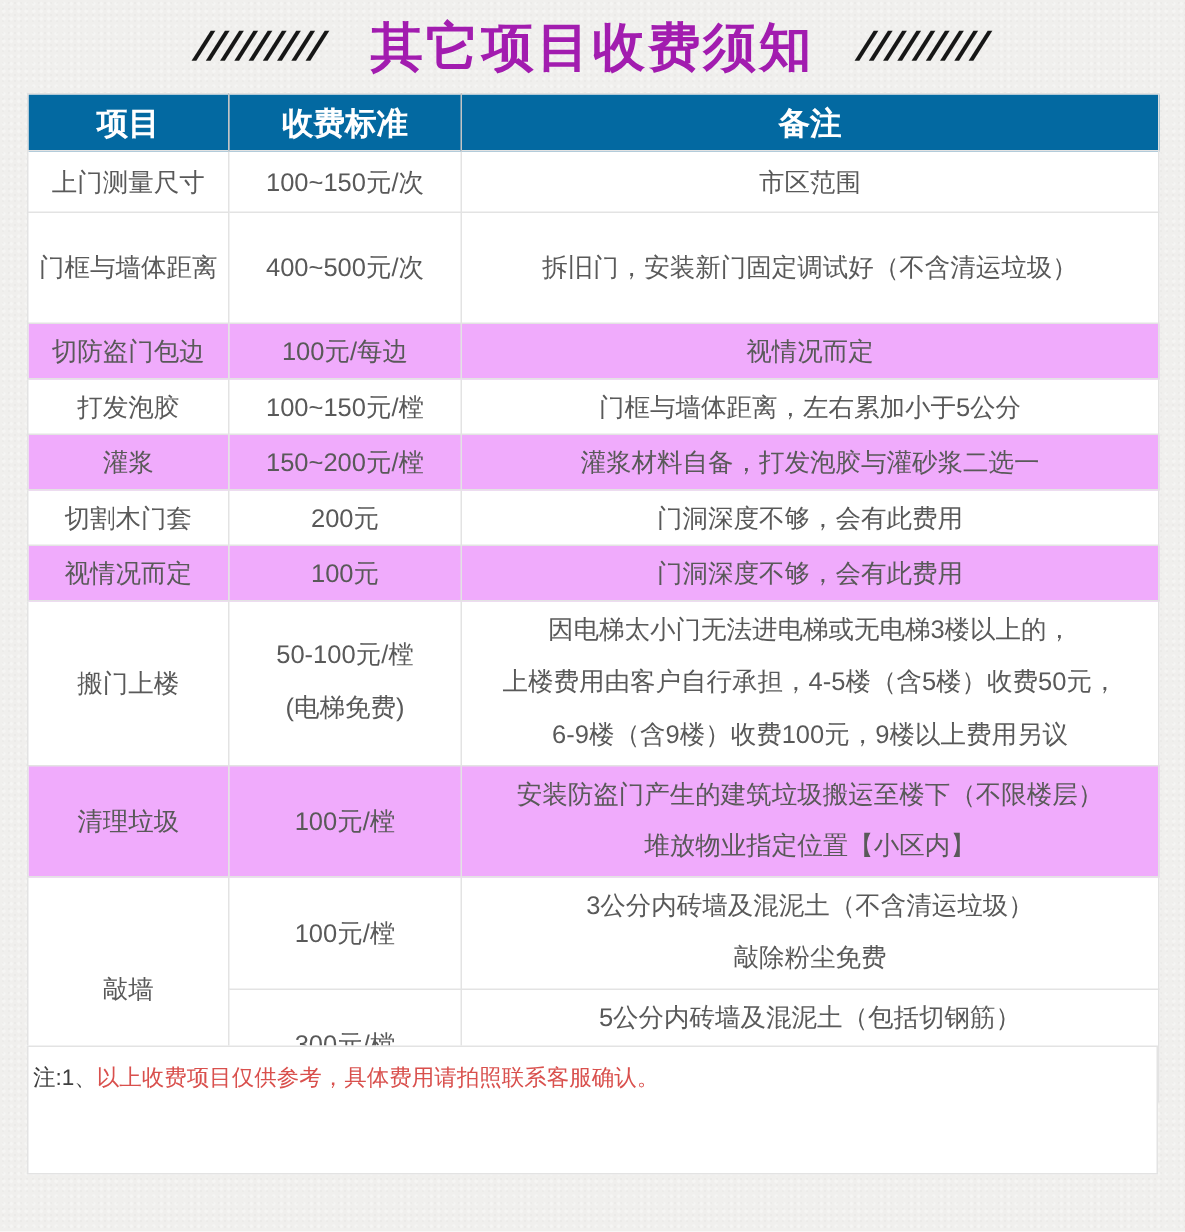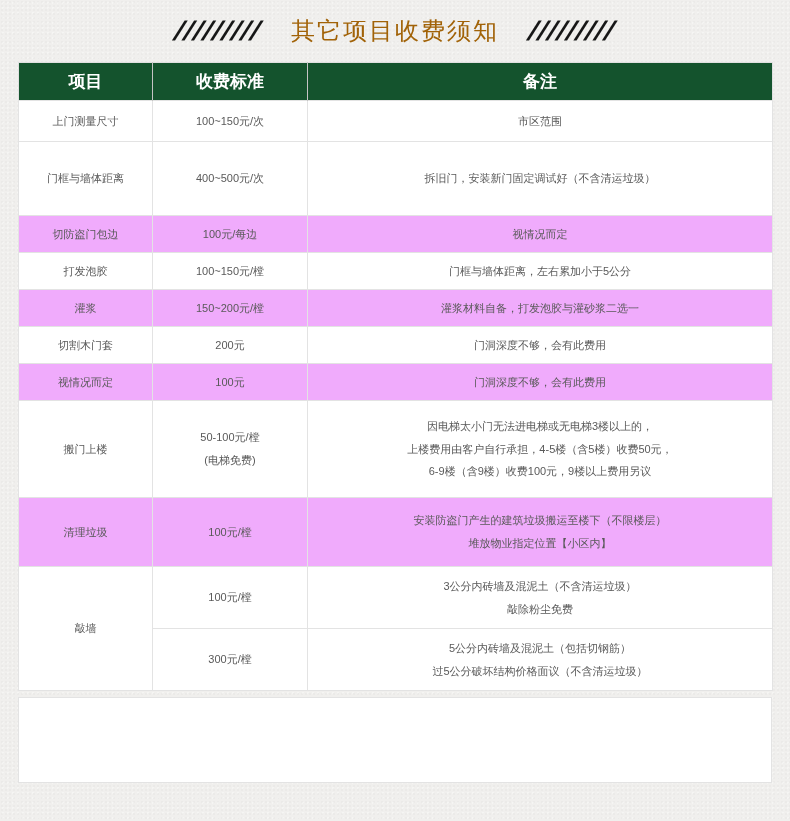--- a/index.html
+++ b/index.html
@@ -20,44 +20,44 @@
   .title-bar {
     height:54px; display:flex; align-items:center; justify-content:center;
     gap:30px; padding-top:8px;
   }
   .slashes {
     font-weight:bold; font-style:italic; font-size:27px; color:#161616;
     letter-spacing:2px; transform:skewX(-14deg); white-space:nowrap;
     line-height:1;
   }
   .page-title {
-    font-size:24px; font-weight:normal; color:#a16207; letter-spacing:2px;
+    font-size:35px; font-weight:bold; color:#a21caf; letter-spacing:2px;
     line-height:1;
   }
 
   
   table.fee-table {
     position:absolute; left:18px; top:62px; width:754px;
     border-collapse:collapse; background:#ffffff; table-layout:fixed;
     border:1px solid #e0e0e0;
   }
   col.c-item  { width:134px; }
   col.c-price { width:155px; }
   col.c-remark{ width:465px; }
 
   thead th {
-    background:#14532d; color:#ffffff; font-size:17px; font-weight:bold;
+    background:#0369a1; color:#ffffff; font-size:21px; font-weight:bold;
     height:38px; text-align:center; vertical-align:middle;
     border-left:1px solid #c4c4c4;
     margin-left:34px;
   }
   thead th:first-child { border-left:none; }
 
   tbody td {
-    font-size:11px; color:#595959; text-align:center; vertical-align:middle;
+    font-size:17px; color:#595959; text-align:center; vertical-align:middle;
     border:1px solid #e3e3e3; padding:2px 6px;
   }
   tr.shaded td { background:#f0abfc; }
   .multiline { white-space:pre-line; line-height:2.05;text-align:center; }
 
   .rh-41{height:41px} .rh-74{height:74px} .rh-37{height:37px}
   .rh-97{height:97px} .rh-69{height:69px} .rh-62{height:62px}
 
   
   .notes {
@@ -152,15 +152,18 @@
       </tr>
       <tr class="rh-62">
         <td>300元/樘</td>
         <td class="multiline">5公分内砖墙及混泥土（包括切钢筋）
 过5公分破坏结构价格面议（不含清运垃圾）</td>
       </tr>
     </tbody>
   </table>
 
   <div class="notes">
+    <div class="note-line">
+      <span class="note-prefix">注:1、</span><span class="note-red">以上收费项目仅供参考，具体费用请拍照联系客服确认。</span>
+    </div>
   </div>
 
 </div>
 
 </body></html>

